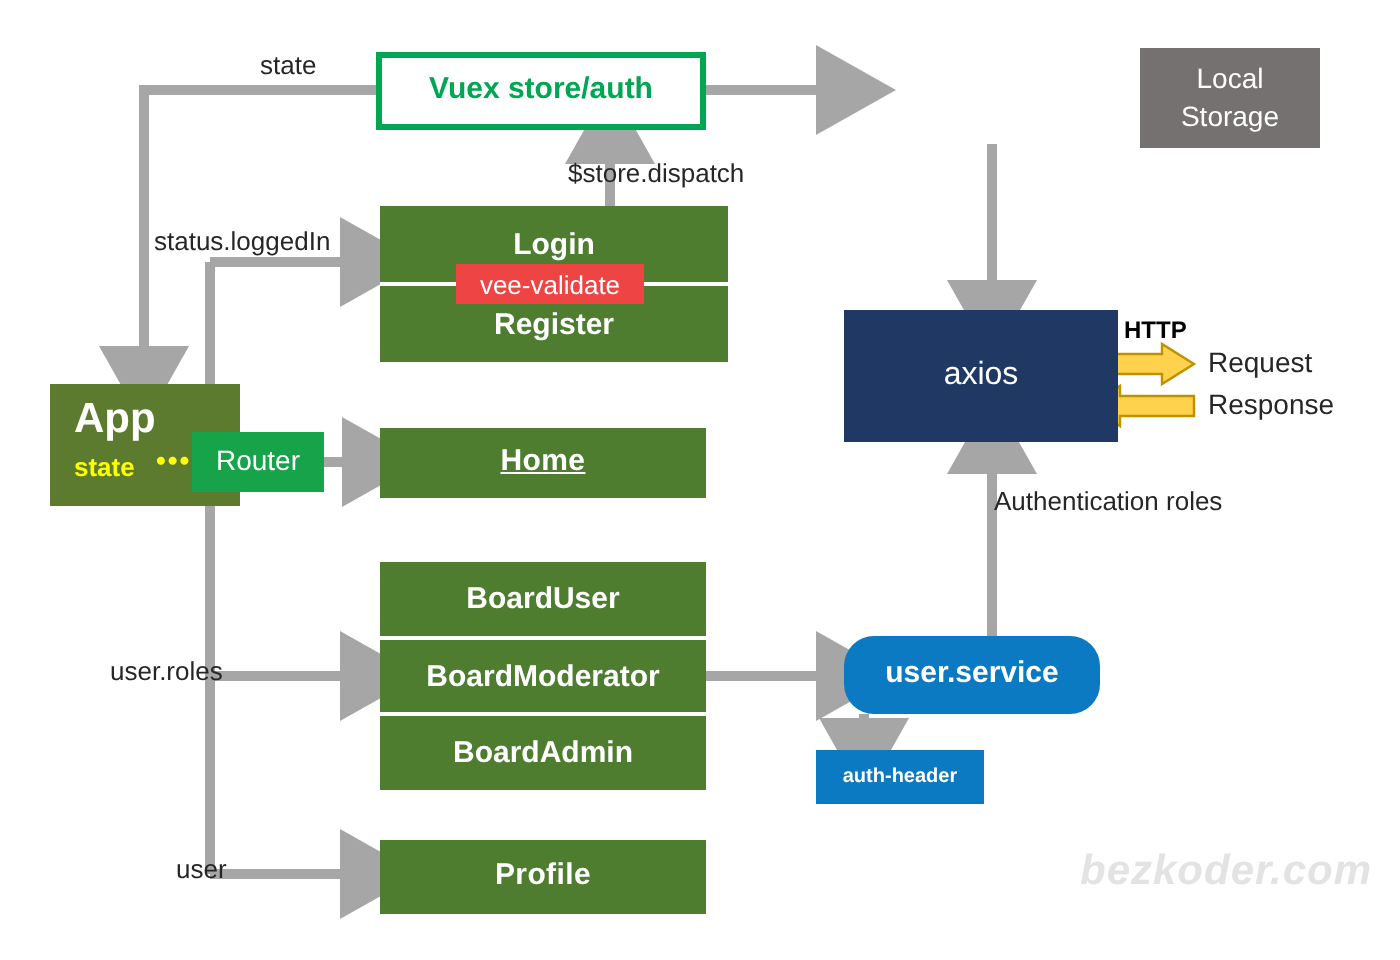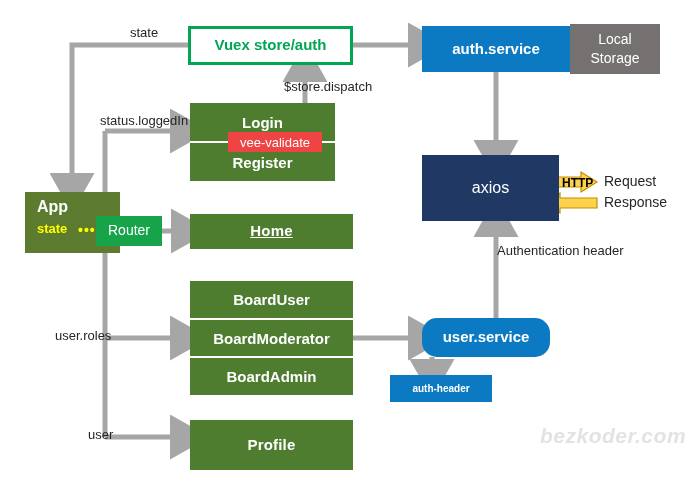--- a/index.html
+++ b/index.html
@@ -69,21 +69,21 @@
   .app-box {
     background: #5d7b2f;
     color: #ffffff;
     display: block;
     padding: 6px 0 0 12px;
     text-align: left;
     justify-content: flex-start;
   }
   .app-title {
     font-weight: bold;
-    font-size: 16px;
+    font-size: 21px;
     color: #ffffff;
     display: block;
     margin-bottom: 6px;
   }
   .app-state {
     font-weight: bold;
     font-size: 13px;
     color: #ffff00;
     display: block;
   }
@@ -252,21 +252,21 @@
     <span class="dots">•••</span>
     <svg width="12" height="12" viewBox="0 0 12 12">
       <path d="M0,1 L10,6 L0,11 z" fill="#ffff00"></path>
     </svg>
   </div>
 
   <div class="node router-box" style="left:96px; top:216px; width:66px; height:30px;">
     <span>Router</span>
   </div>
 
-  <div class="green-stack" style="left:190px; top:103px; width:145px; height:78px;">
+  <div class="green-stack" style="left:190px; top:103px; width:174px; height:78px;">
     <div class="row">
       <span>Login</span>
     </div>
     <div class="row">
       <span>Register</span>
     </div>
   </div>
   <div class="vee-chip" style="left:228px; top:132px; width:94px; height:20px;">
     <span>vee-validate</span>
   </div>
@@ -280,58 +280,55 @@
       <span>BoardUser</span>
     </div>
     <div class="row">
       <span>BoardModerator</span>
     </div>
     <div class="row">
       <span>BoardAdmin</span>
     </div>
   </div>
 
-  <div class="node green-box" style="left:190px; top:420px; width:163px; height:50px;">
+  <div class="node green-box" style="left:190px; top:420px; width:163px; height:37px;">
     <span>Profile</span>
   </div>
 
-  <div class="node blue-box" style="left:422px; top:26px; width:148px; height:46px;">
-    <span>auth.service</span>
-  </div>
 
   <div class="node gray-box" style="left:570px; top:24px; width:90px; height:50px; flex-direction:column;">
     <span>Local</span>
     <span>Storage</span>
   </div>
 
   <div class="node navy-box" style="left:422px; top:155px; width:137px; height:66px;">
     <span>axios</span>
   </div>
 
   <div class="node blue-box" style="left:422px; top:318px; width:128px; height:39px;border-radius:15px;">
     <span>user.service</span>
   </div>
 
-  <div class="node blue-small" style="left:390px; top:375px; width:102px; height:27px;">
+  <div class="node blue-small" style="left:408px; top:375px; width:84px; height:27px;">
     <span>auth-header</span>
   </div>
 
   <div class="wire-label" style="left:130px; top:25px;">state</div>
 
   <div class="wire-label" style="left:284px; top:79px;">$store.dispatch</div>
 
-  <div class="wire-label" style="left:100px; top:113px;text-align:center;">status.loggedIn</div>
+  <div class="wire-label" style="left:77px; top:113px;text-align:center;">status.loggedIn</div>
 
   <div class="wire-label" style="left:55px; top:328px;">user.roles</div>
 
   <div class="wire-label" style="left:88px; top:427px;">user</div>
 
-  <div class="wire-label" style="left:497px; top:243px;">Authentication header</div>
-
-  <div class="http-label" style="left:562px; top:176px;">HTTP</div>
+  <div class="wire-label" style="left:497px; top:243px;">Authentication roles</div>
+
+  <div class="http-label" style="left:562px; top:158px;">HTTP</div>
 
   <div class="io-label" style="left:604px; top:173px;">Request</div>
 
   <div class="io-label" style="left:604px; top:194px;">Response</div>
 
   <div class="watermark" style="left:528px; top:424px;">bezkoder.com</div>
 
 </div>
 
 </body></html>

